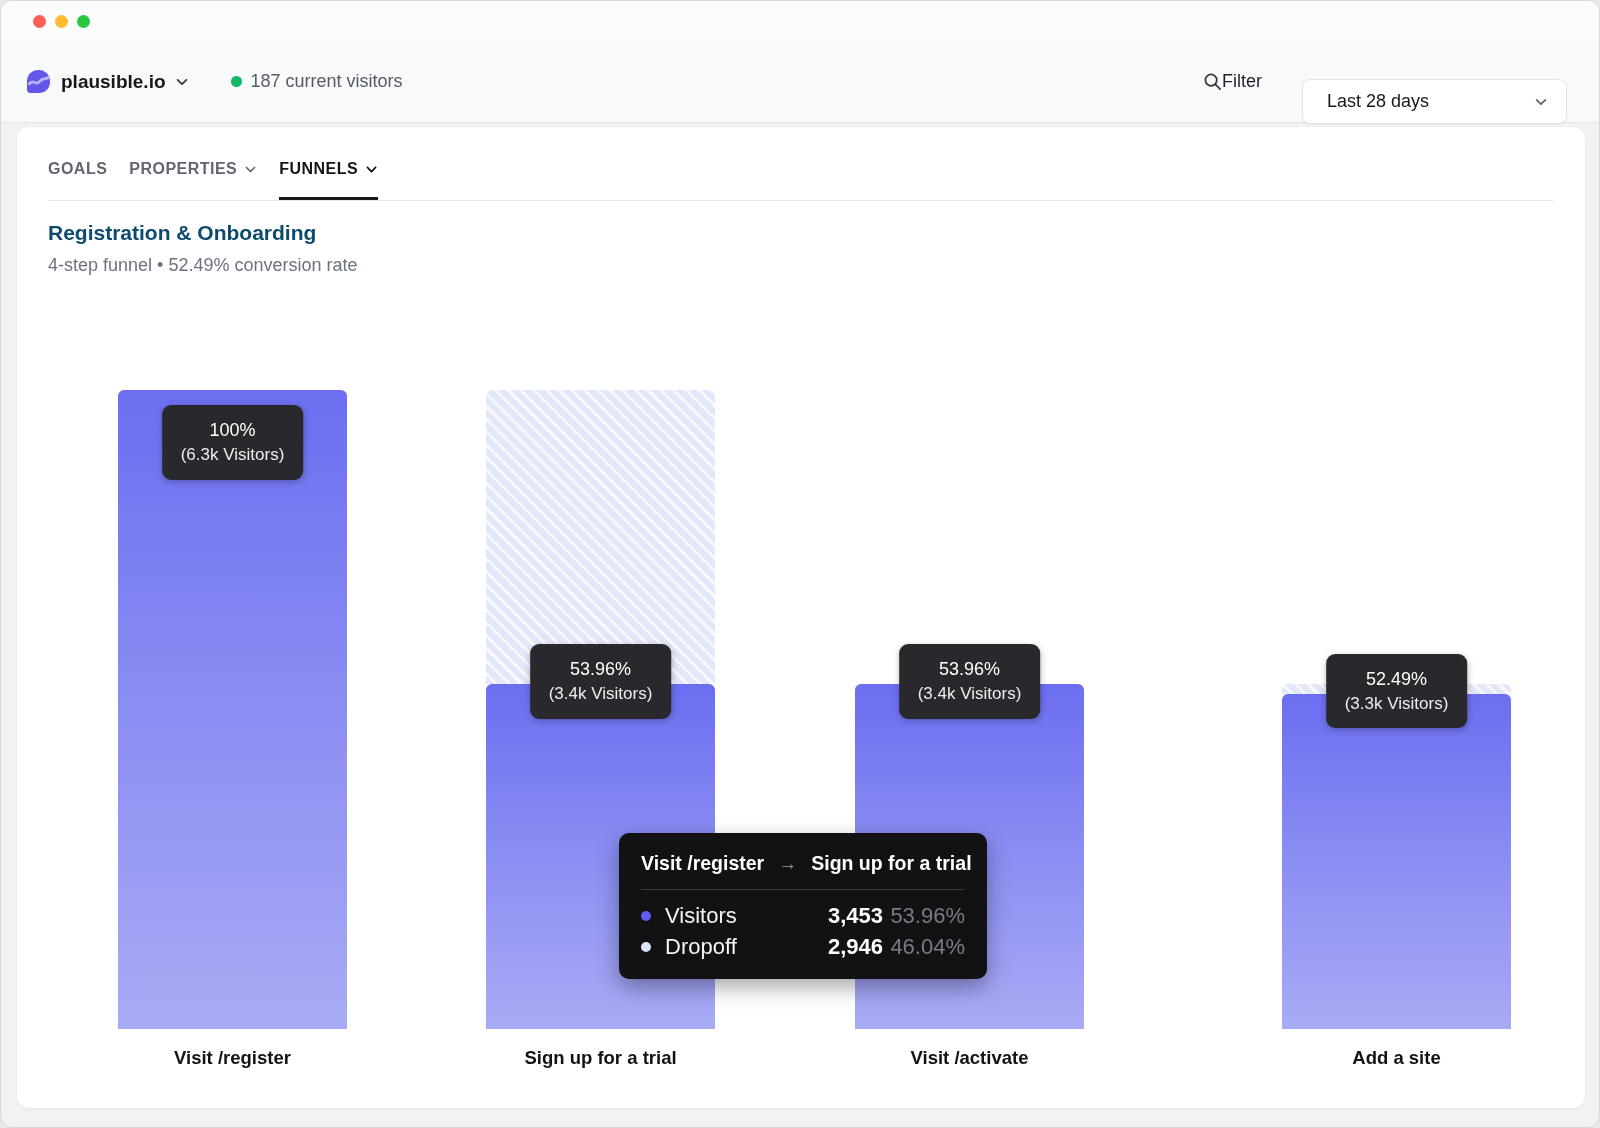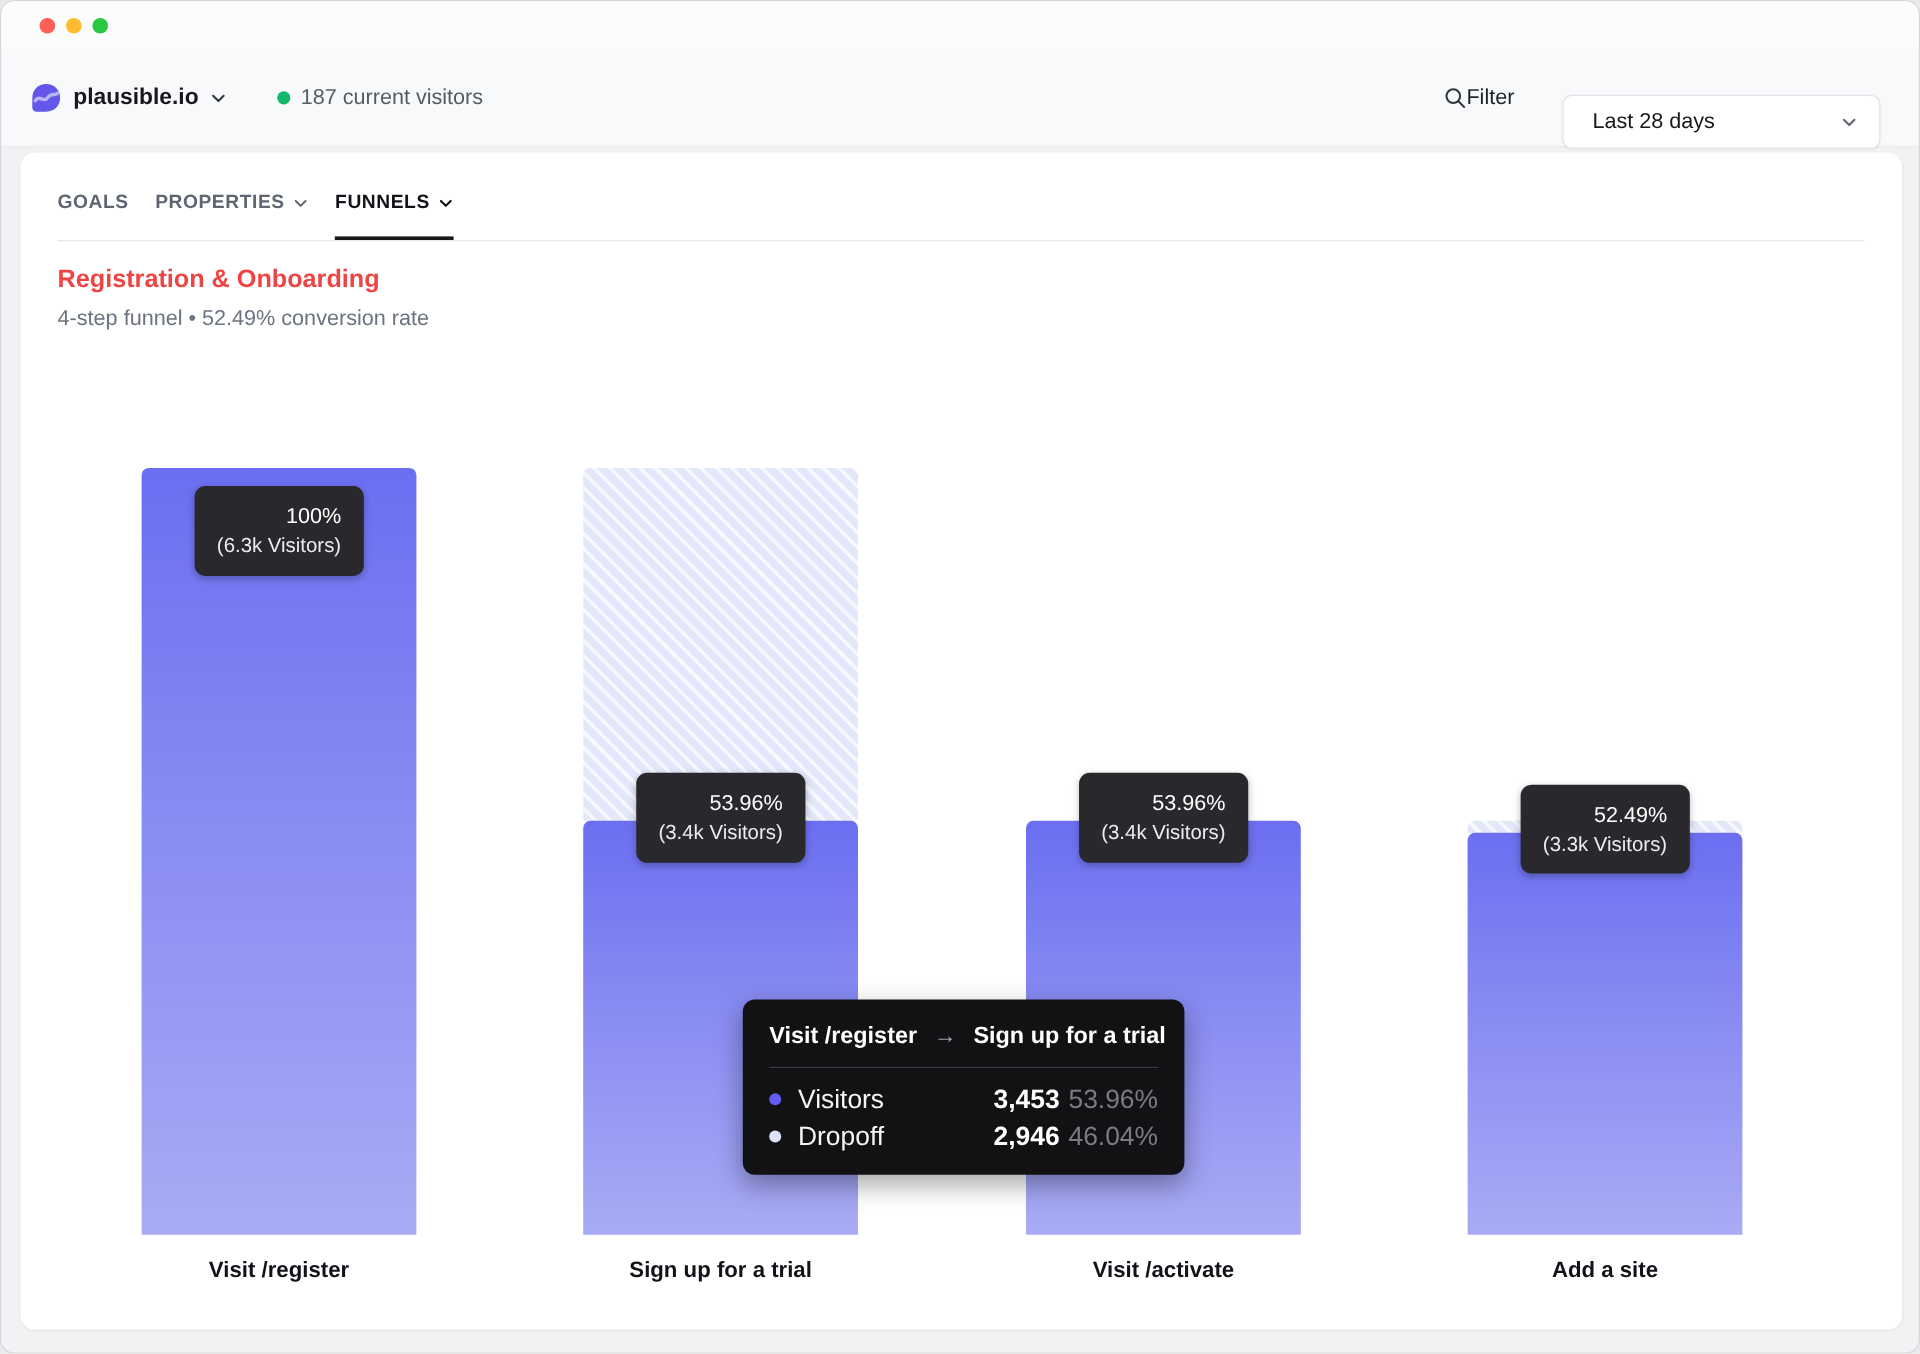--- a/index.html
+++ b/index.html
@@ -36,32 +36,32 @@
     border-radius:12px; box-shadow:0 1px 3px rgba(0,0,0,.05); padding:0 31px; }
 
   
   .tabs { display:flex; gap:22px; padding-top:33px; border-bottom:1px solid #e6e7ea; }
   .tab { font-size:16px; font-weight:600; letter-spacing:.03em; color:#5f6672;
     padding-bottom:19px; border-bottom:3px solid transparent; display:flex;
     align-items:center; gap:7px; cursor:pointer; }
   .tab.active { color:#121419; font-weight:700; border-bottom-color:#17181c; }
   .tab .chev { width:13px; height:13px; }
 
-  .funnel-title { margin-top:20px; font-size:21px; font-weight:700; color:#ef4444; }
+  .funnel-title { margin-top:20px; font-size:21px; font-weight:700; color:#0c4a6e; }
   .funnel-subtitle { margin-top:10px; font-size:18px; color:#6b7280; }
 
   
   .chart { position:absolute; left:101px; top:263px; width:1340px; height:720px; }
   .funnel-col { position:absolute; top:0; width:229px; height:639px; }
   .bar { position:absolute; bottom:0; left:0; right:0; border-radius:6px 6px 0 0;
     background:linear-gradient(180deg,#6b6ef0 0%,#888bf2 45%,#a8abf4 100%); }
   .dropoff { position:absolute; left:0; right:0; border-radius:6px 6px 0 0;
     background:repeating-linear-gradient(45deg,#e2e7fa 0px,#e2e7fa 6px,#f6f8fe 6px,#f6f8fe 9px); }
   .badge { position:absolute; left:50%; transform:translateX(-50%); z-index:2;
-    background:#29292d; border-radius:9px; padding:12px 19px; text-align:right;
+    background:#29292d; border-radius:9px; padding:12px 19px; text-align:center;
     white-space:nowrap; box-shadow:0 2px 6px rgba(0,0,0,.25); }
   .badge-pct { font-size:18px; color:#ffffff; line-height:1.45; }
   .badge-vis { font-size:17px; color:#ececef; line-height:1.45; }
   .step-label { position:absolute; top:657px; left:0; width:100%; text-align:center;
     font-size:18.5px; font-weight:700; color:#111318; }
 
   
   .chart-tooltip { position:absolute; left:602px; top:706px; width:368px; z-index:10;
     background:#121215; border-radius:10px; padding:19px 22px 17px;
     box-shadow:0 8px 22px rgba(0,0,0,.35); }
@@ -162,21 +162,21 @@
             <div class="step-label">Sign up for a trial</div>
           </div>
           <div class="funnel-col" style="left: 737px;">
             <div class="bar" style="height: 344.804px;"></div>
             <div class="badge" style="top: 254.196px;">
               <div class="badge-pct">53.96%</div>
               <div class="badge-vis">(3.4k Visitors)</div>
             </div>
             <div class="step-label">Visit /activate</div>
           </div>
-          <div class="funnel-col" style="left: 1105px;">
+          <div class="funnel-col" style="left: 1164px;">
             <div class="dropoff" style="top: 294.196px; height: 9.3933px;"></div>
             <div class="bar" style="height: 335.411px;"></div>
             <div class="badge" style="top: 263.589px;">
               <div class="badge-pct">52.49%</div>
               <div class="badge-vis">(3.3k Visitors)</div>
             </div>
             <div class="step-label">Add a site</div>
           </div>
         </div>
 

